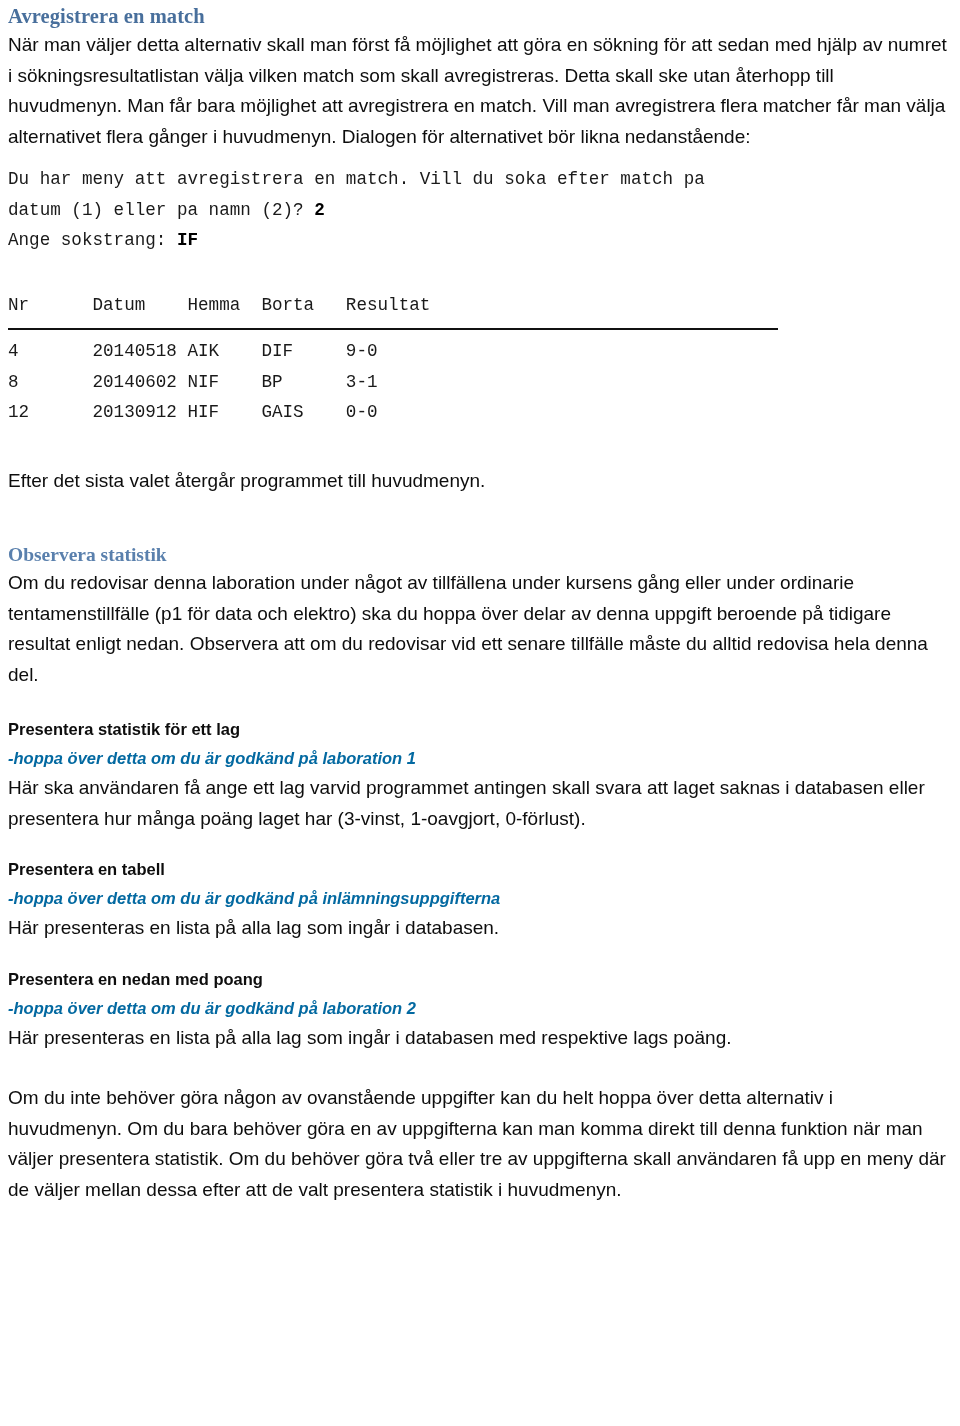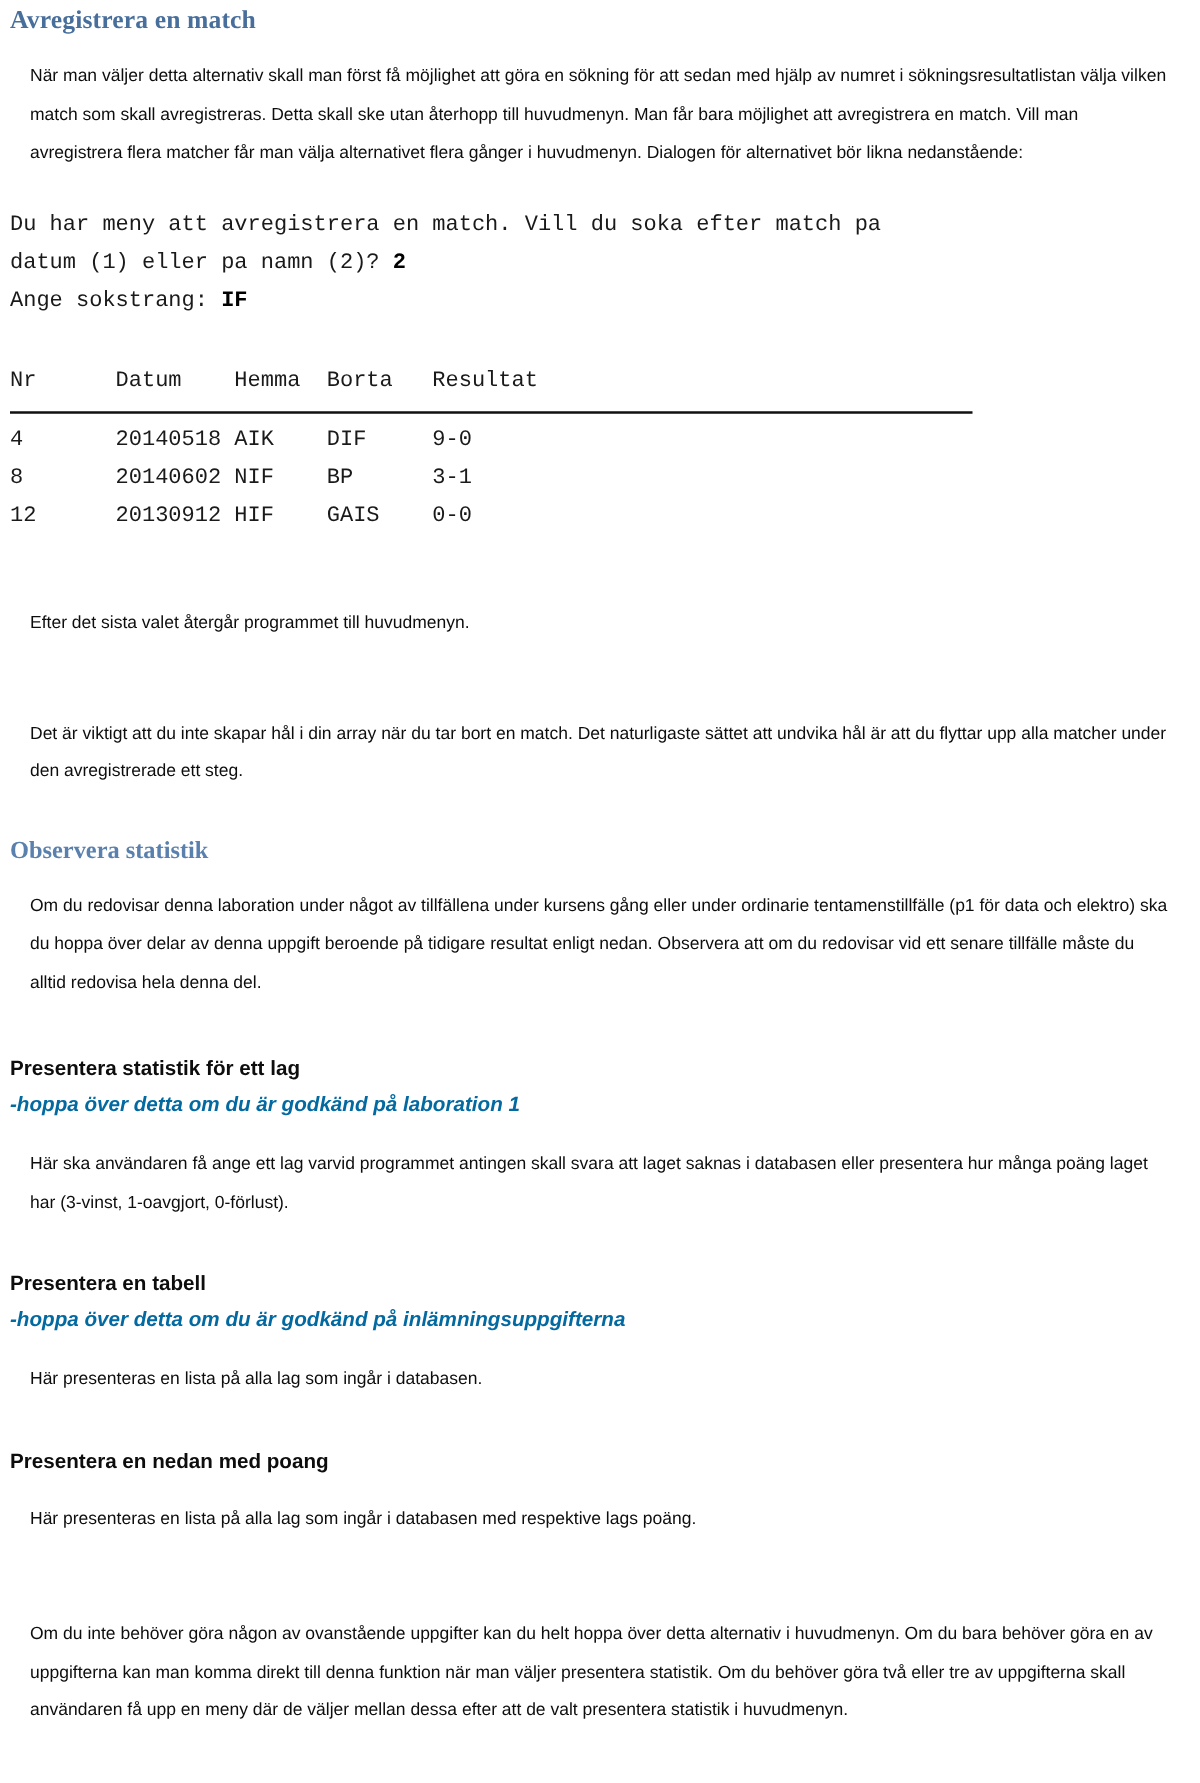--- a/index.html
+++ b/index.html
@@ -52,23 +52,23 @@
     font-weight: bold;
     font-size: 16.5px;
     line-height: 30px;
     margin: 0;
     color: #0369a1;
   }
 
   
   p.body {
     font-family: "Liberation Sans", sans-serif;
-    font-size: 14px;
+    font-size: 19px;
     line-height: 30.5px;
-    margin: 16px;
+    margin: 0;
     color: #0d0d0d;
     max-width: 944px;
   }
 
   
   .console {
     font-family: "Liberation Mono", "DejaVu Sans Mono", monospace;
     font-size: 17.6px;
     line-height: 30.5px;
     color: #1a1a1a;
@@ -135,21 +135,20 @@
     <div class="sp-22"></div>
 
   </div>
 
   <div class="sp-16"></div>
 
   <p class="body">Efter det sista valet återgår programmet till huvudmenyn.</p>
 
   <div class="sp-26"></div>
 
-  <p class="body">Det är viktigt att du inte skapar hål i din array när du tar bort en match. Det naturligaste sättet att undvika hål är att du flyttar upp alla matcher under den avregistrerade ett steg.</p>
 
   <div class="sp-20"></div>
 
   <h2 class="doc-heading">Observera statistik</h2>
 
   <p class="body">Om du redovisar denna laboration under något av tillfällena under kursens gång eller under ordinarie tentamenstillfälle (p1 för data och elektro) ska du hoppa över delar av denna uppgift beroende på tidigare resultat enligt nedan. Observera att om du redovisar vid ett senare tillfälle måste du alltid redovisa hela denna del.</p>
 
   <div class="sp-26"></div>
 
   <h3 class="sub-heading">Presentera statistik för ett lag</h3>
@@ -158,19 +157,20 @@
 
   <div class="sp-22"></div>
 
   <h3 class="sub-heading">Presentera en tabell</h3>
   <p class="note">-hoppa över detta om du är godkänd på inlämningsuppgifterna</p>
   <p class="body">Här presenteras en lista på alla lag som ingår i databasen.</p>
 
   <div class="sp-22"></div>
 
   <h3 class="sub-heading">Presentera en nedan med poang</h3>
+  <p class="note">-hoppa över detta om du är godkänd på laboration 2</p>
   <p class="body">Här presenteras en lista på alla lag som ingår i databasen med respektive lags poäng.</p>
 
   <div class="sp-30"></div>
 
   <p class="body">Om du inte behöver göra någon av ovanstående uppgifter kan du helt hoppa över detta alternativ i huvudmenyn. Om du bara behöver göra en av uppgifterna kan man komma direkt till denna funktion när man väljer presentera statistik. Om du behöver göra två eller tre av uppgifterna skall användaren få upp en meny där de väljer mellan dessa efter att de valt presentera statistik i huvudmenyn.</p>
 
 </div>
 
 </body></html>

